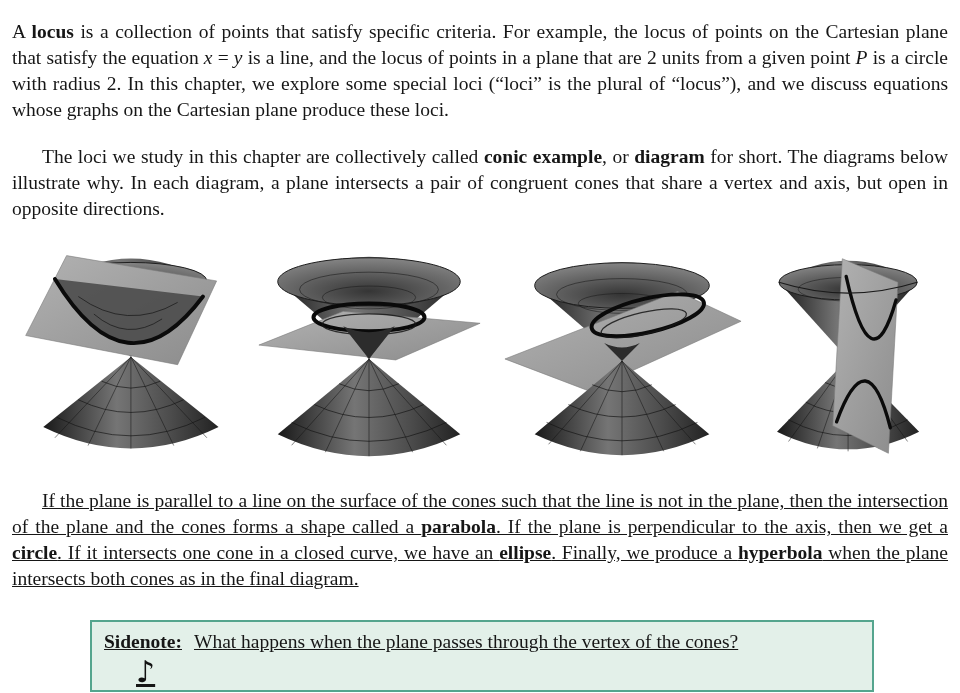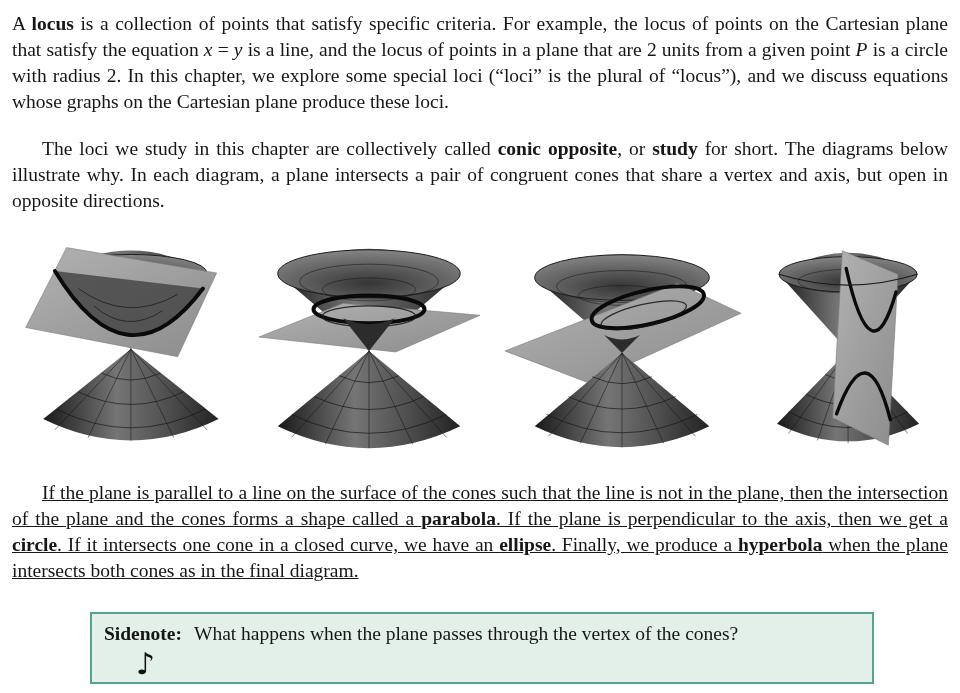--- a/index.html
+++ b/index.html
@@ -3,21 +3,21 @@
 <meta charset="utf-8">
 <style>
   html, body { margin:0; padding:0; background:#ffffff; }
   .page {
     position: relative;
     width: 960px; height: 693px;
     box-sizing: border-box;
     background: var(--page-bg, #fff);
     color: var(--text, #161616);
     font-family: "Liberation Serif", serif;
-    padding: 11px 12px 0 12px;
+    padding: 19px 12px 0 12px;
     overflow: hidden;
   }
   .para {
     font-size: 19.5px;
     line-height: 26px;
     text-align: justify;
     margin: 0;
   }
   .para.indent { text-indent: 30px; }
   .para b { font-weight: bold; }
@@ -35,39 +35,40 @@
   .sidenote {
     box-sizing: border-box;
     margin: 28px 0 8px 78px;
     width: 784px;
     min-height: 70px;
     background: var(--sidenote-bg, #e3f0e9);
     border: 2px solid var(--sidenote-border, #55a58e);
     padding: 7px 12px 2px 12px;
     font-size: 19.5px;
     line-height: 25px;
+    text-decoration: underline;
   }
   .sidenote .label { font-weight: bold; margin-right: 12px; }
   .sidenote .note-glyph {
     display:block;
     font-family: "DejaVu Sans", sans-serif;
     font-size: 30px;
     line-height: 32px;
     margin: 2px 0 0 32px;
     color:#111;
   }
 </style>
 </head>
 <body>
 
 <main class="page">
 
   <p class="para para-1"><span>A </span><b>locus</b><span> is a collection of points that satisfy specific criteria. For example, the locus of points on the Cartesian plane that satisfy the equation </span><i>x</i><span> = </span><i>y</i><span> is a line, and the locus of points in a plane that are 2 units from a given point </span><i>P</i><span> is a circle with radius 2. In this chapter, we explore some special loci (“loci” is the plural of “locus”), and we discuss equations whose graphs on the Cartesian plane produce these loci.</span></p>
 
-  <p class="para indent para-2"><span>The loci we study in this chapter are collectively called </span><b>conic opposite</b><span>, or </span><b>study</b><span> for short. The diagrams below illustrate why. In each diagram, a plane intersects a pair of congruent cones that share a vertex and axis, but open in opposite directions.</span></p>
+  <p class="para indent para-2"><span>The loci we study in this chapter are collectively called </span><b>conic example</b><span>, or </span><b>diagram</b><span> for short. The diagrams below illustrate why. In each diagram, a plane intersects a pair of congruent cones that share a vertex and axis, but open in opposite directions.</span></p>
 
   <div class="figure-row">
 
     <svg width="226" height="230" viewBox="0 0 232 230">
       <defs>
         <linearGradient id="gc1" x1="0" y1="0" x2="1" y2="0">
           <stop offset="0" stop-color="#191919"></stop>
             <stop offset="0.42" stop-color="#757575"></stop>
           <stop offset="0.72" stop-color="#4d4d4d"></stop>
             <stop offset="1" stop-color="#222222"></stop>

